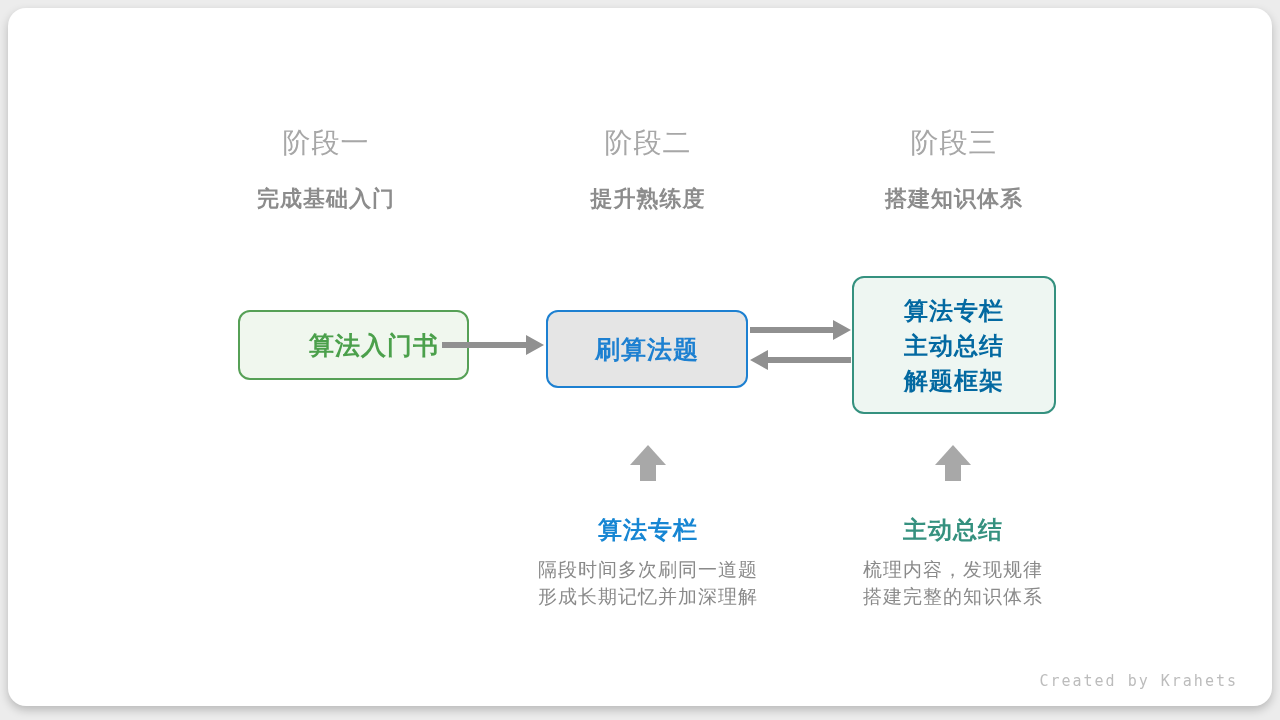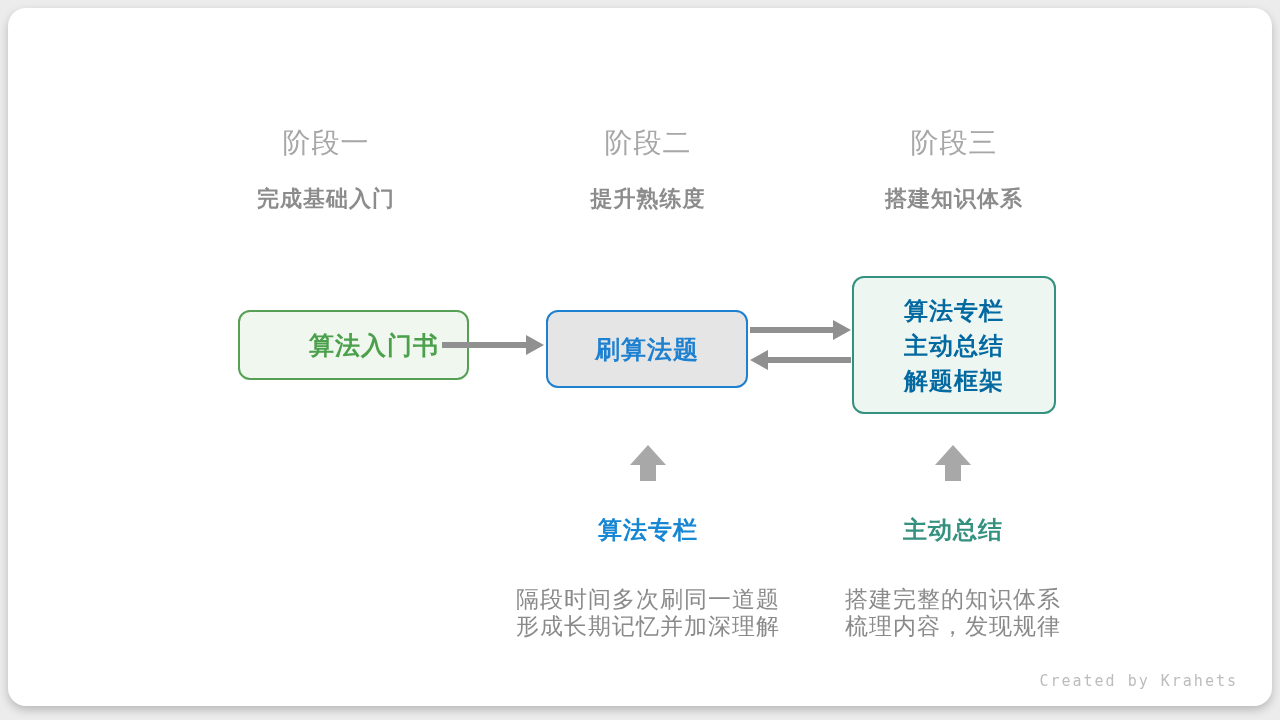--- a/index.html
+++ b/index.html
@@ -123,22 +123,22 @@
     text-align: center;
   }
   .ann-label {
     font-size: 24px;
     font-weight: 700;
     letter-spacing: 1px;
   }
   .ann-label.blue { color: #1786d3; }
   .ann-label.teal { color: #35917f; }
   .ann-desc {
-    margin-top: 40px;
-    font-size: 23px;
+    margin-top: 10px;
+    font-size: 19px;
     line-height: 27px;
     color: #8a8a8a;
     letter-spacing: 1px;
   }
   
   .footer-credit {
     position: absolute;
     right: 34px; bottom: 16px;
     font-family: "DejaVu Sans Mono", "Liberation Mono", monospace;
     font-size: 15px;
@@ -201,20 +201,20 @@
   <div class="annotation" style="left:480px">
     <div class="ann-label blue">算法专栏</div>
     <div class="ann-desc">
       <div>隔段时间多次刷同一道题</div>
       <div>形成长期记忆并加深理解</div>
     </div>
   </div>
   <div class="annotation" style="left:785px">
     <div class="ann-label teal">主动总结</div>
     <div class="ann-desc">
+      <div>梳理内容，发现规律</div>
       <div>搭建完整的知识体系</div>
-      <div>梳理内容，发现规律</div>
     </div>
   </div>
 
   <div class="footer-credit">Created by Krahets</div>
 
 </div>
 
 </body></html>

